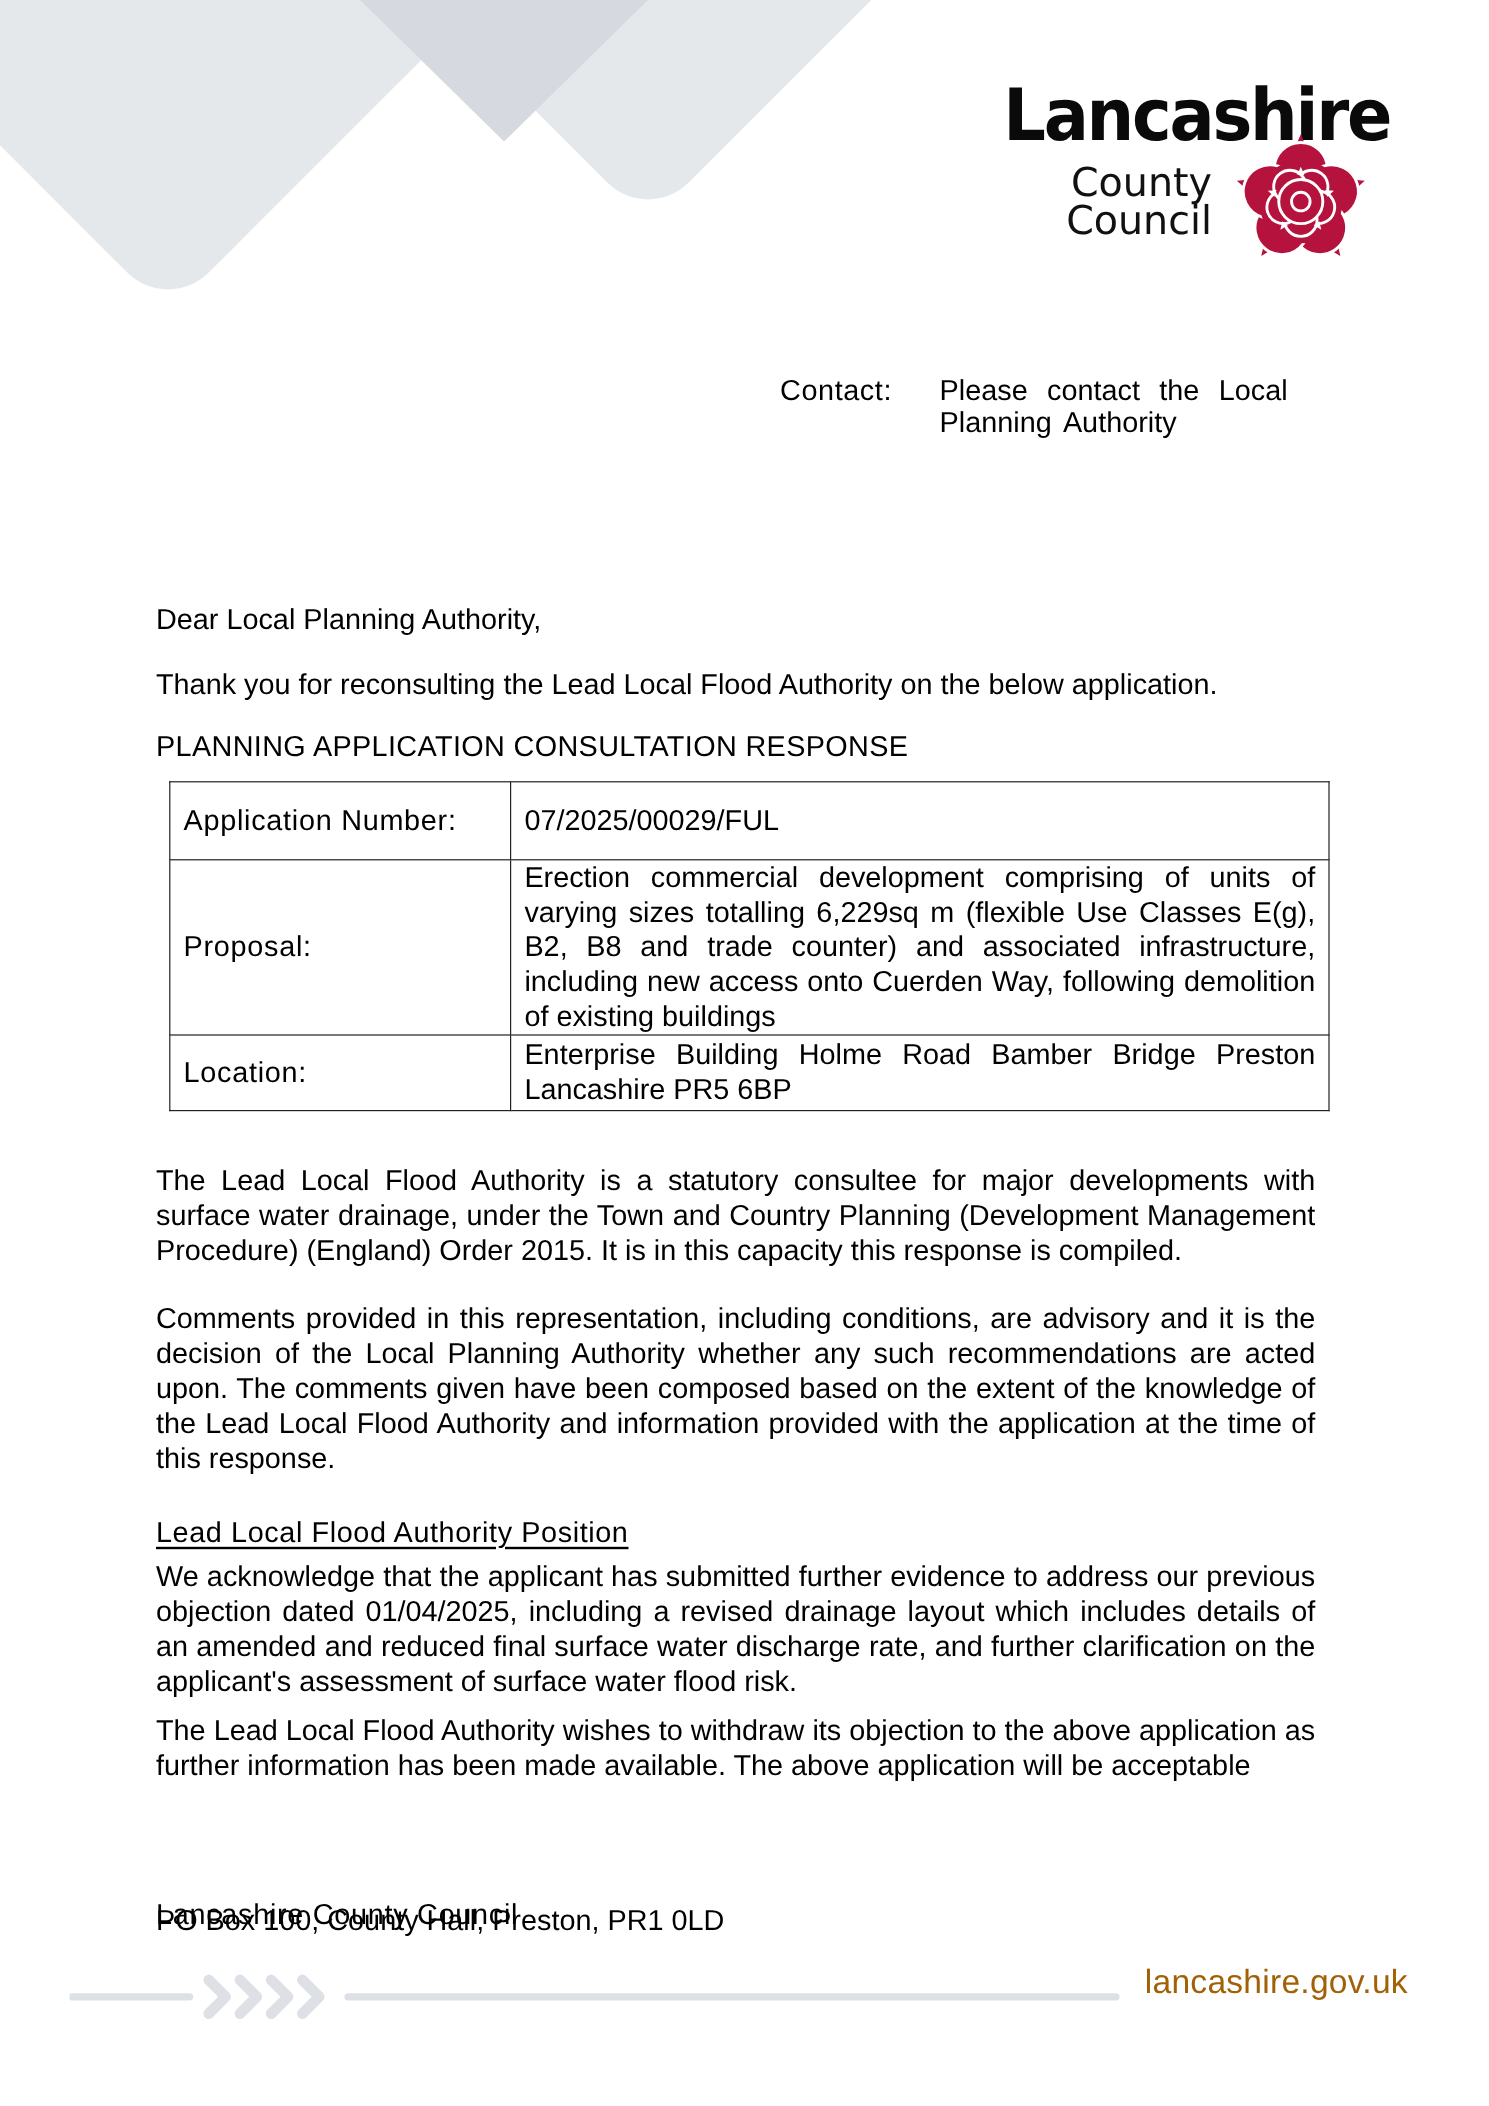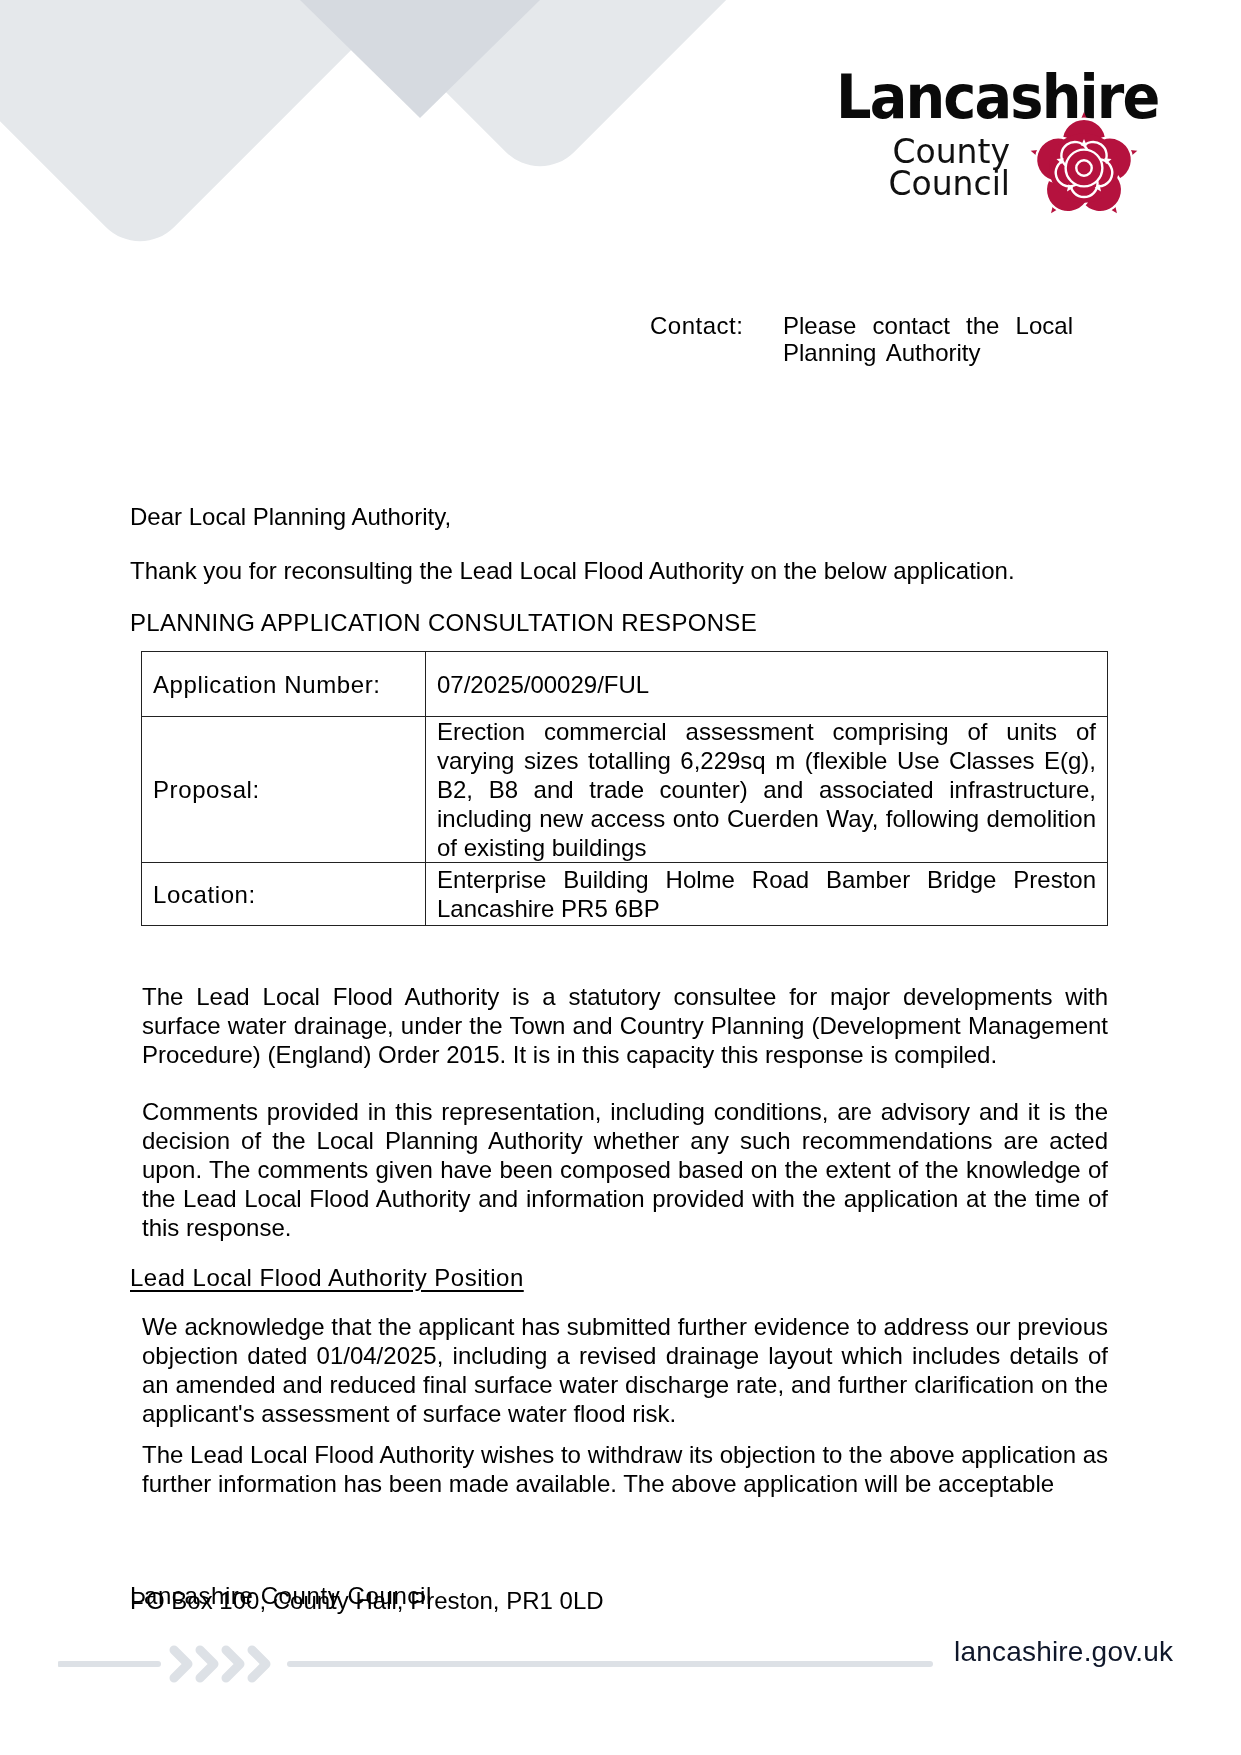--- a/index.html
+++ b/index.html
@@ -30,31 +30,31 @@
   .resp-heading { position: absolute; left: 130px; width: 966px; top: 609px; text-align: left; font-size: 24px; letter-spacing: 0.3px; }
 
   table.app { position: absolute; left: 129px; top: 651px; width: 967px; border-collapse: collapse; font-size: 24px; margin-left: 12px; }
   table.app td { border: 1.5px solid #222; vertical-align: middle; padding: 0 11px; line-height: 29px; }
   table.app td.lbl { width: 261px; letter-spacing: 0.6px; }
   table.app td.val { text-align: justify; text-align-last: left; }
   tr.r1 td { height: 64px; }
   tr.r2 td { height: 143px; }
   tr.r3 td { height: 62px; }
 
-  .para { text-align: justify; text-align-last: left; margin: 12px; }
+  .para { text-align: justify; text-align-last: left; margin: 0; }
   .p1 { top: 970px; }
   .p2 { top: 1085px; }
   .pos-heading { position: absolute; left: 130px; top: 1264px; font-size: 24px; text-decoration: underline; text-underline-offset: 4px; letter-spacing: 0.5px; }
   .p3 { top: 1300px; }
   .p4 { top: 1428px; }
 
   .footer-org { position: absolute; left: 130px; top: 1582px; font-size: 24px; letter-spacing: 0.6px; }
   .footer-addr { position: absolute; left: 130px; top: 1587px; font-size: 24px; }
   .footer-rule { position: absolute; left: 58px; top: 1644px; width: 1000px; height: 40px; }
-  .footer-url { position: absolute; left: 954px; top: 1636px; font-size: 28px; color: #0f172a; letter-spacing: 0.2px; }
+  .footer-url { position: absolute; left: 954px; top: 1636px; font-size: 28px; color: #a16207; letter-spacing: 0.2px; }
 </style>
 </head>
 <body>
 
 <div class="bg-shape" id="shape-a"></div>
 <div class="bg-shape" id="shape-b"></div>
 <svg id="shape-overlap" viewBox="0 0 1241 260">
   <polygon points="300,0 540,0 420,118" fill="#d6dae0"></polygon>
 </svg>
 
@@ -114,21 +114,21 @@
 <div class="resp-heading">PLANNING APPLICATION CONSULTATION RESPONSE</div>
 
 <table class="app">
   <tbody>
       <tr class="r1">
     <td class="lbl">Application Number:</td>
     <td class="val">07/2025/00029/FUL</td>
   </tr>
   <tr class="r2">
     <td class="lbl">Proposal:</td>
-    <td class="val">Erection commercial assessment comprising of units of varying sizes totalling 6,229sq m (flexible Use Classes E(g), B2, B8 and trade counter) and associated infrastructure, including new access onto Cuerden Way, following demolition of existing buildings</td>
+    <td class="val">Erection commercial development comprising of units of varying sizes totalling 6,229sq m (flexible Use Classes E(g), B2, B8 and trade counter) and associated infrastructure, including new access onto Cuerden Way, following demolition of existing buildings</td>
   </tr>
   <tr class="r3">
     <td class="lbl">Location:</td>
     <td class="val">Enterprise Building Holme Road Bamber Bridge Preston Lancashire PR5 6BP</td>
   </tr>
 </tbody>
   </table>
 
 <p class="body-text para p1">The Lead Local Flood Authority is a statutory consultee for major developments with surface water drainage, under the Town and Country Planning (Development Management Procedure) (England) Order 2015. It is in this capacity this response is compiled.</p>
 <p class="body-text para p2">Comments provided in this representation, including conditions, are advisory and it is the decision of the Local Planning Authority whether any such recommendations are acted upon. The comments given have been composed based on the extent of the knowledge of the Lead Local Flood Authority and information provided with the application at the time of this response.</p>

